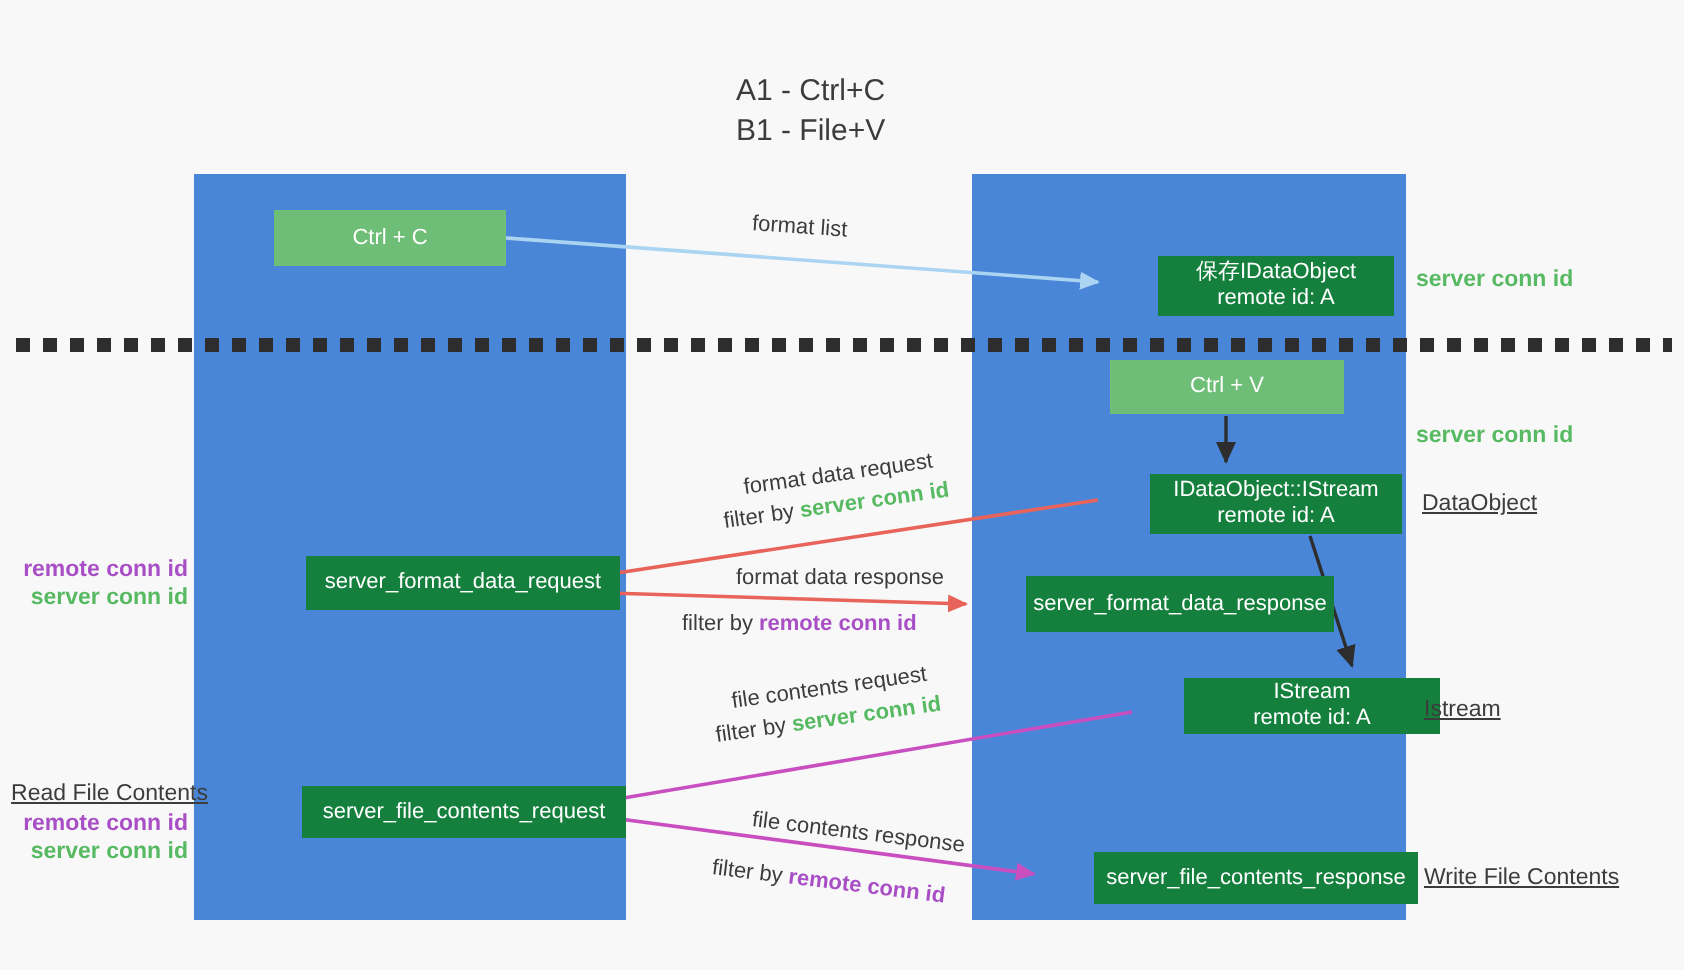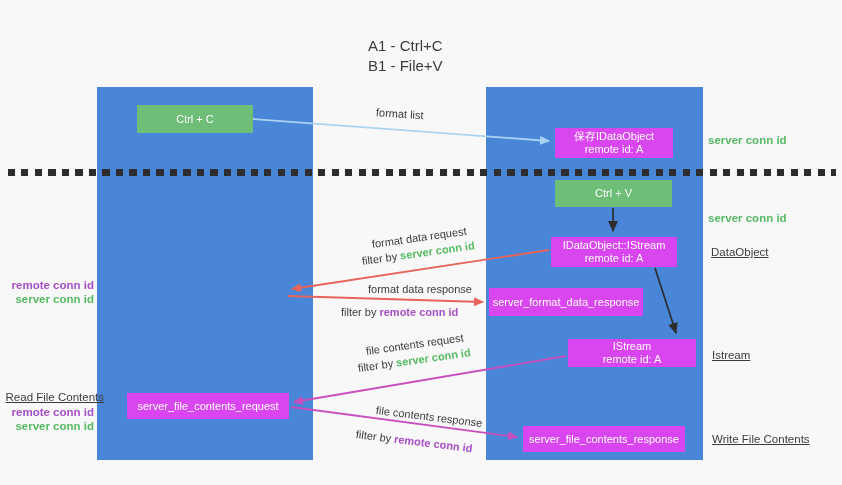--- a/index.html
+++ b/index.html
@@ -15,21 +15,21 @@
   .dotted {
     left:8px; top:169px; width:828px; height:7px; z-index:2;
     background:repeating-linear-gradient(to right, #2d2d2d 0 7px, transparent 7px 13.5px);
   }
   svg.arrows { left:0; top:0; z-index:2; }
   .node {
     display:flex; flex-direction:column; align-items:center; justify-content:center;
     color:#fff; font-size:11px; line-height:13px; text-align:center; z-index:3;
   }
   .green-box  { background:#6fbe77; }
-  .orange-box { background:#d946ef; }
+  .orange-box { background:#15803d;margin-left:24px; }
   .side-label { font-size:11.5px; line-height:14px; z-index:3; white-space:nowrap; }
   .green-text  { color:#57ba62; font-weight:bold; }
   .purple-text { color:#a84fc6; font-weight:bold; }
   .dark-text   { color:#3c3c3c;text-decoration:underline; }
   .flow-label { font-size:11px; line-height:13px; color:#3c3c3c; z-index:3; white-space:nowrap; transform-origin:left center; }
   .flow-label .term { margin-left:3px; }
   .right-align { text-align:right; }
 </style>
 </head>
 <body>
@@ -82,20 +82,23 @@
 
   <div class="abs node green-box" style="left:555px;top:180px;width:117px;height:27px;">
     <div>Ctrl + V</div>
   </div>
 
   <div class="abs node orange-box" style="left:551px;top:237px;width:126px;height:30px;">
     <div>IDataObject::IStream</div>
     <div>remote id: A</div>
   </div>
 
+  <div class="abs node orange-box" style="left:129px;top:278px;width:157px;height:27px;">
+    <div>server_format_data_request</div>
+  </div>
 
   <div class="abs node orange-box" style="left:489px;top:288px;width:154px;height:28px;">
     <div>server_format_data_response</div>
   </div>
 
   <div class="abs node orange-box" style="left:568px;top:339px;width:128px;height:28px;">
     <div>IStream</div>
     <div>remote id: A</div>
   </div>
 

